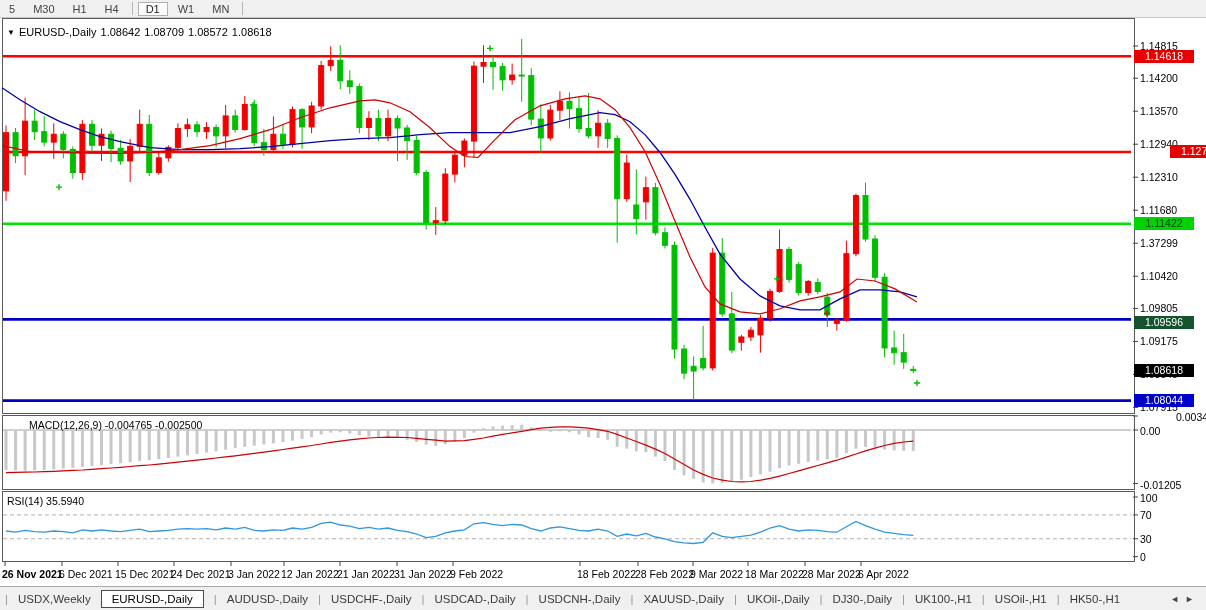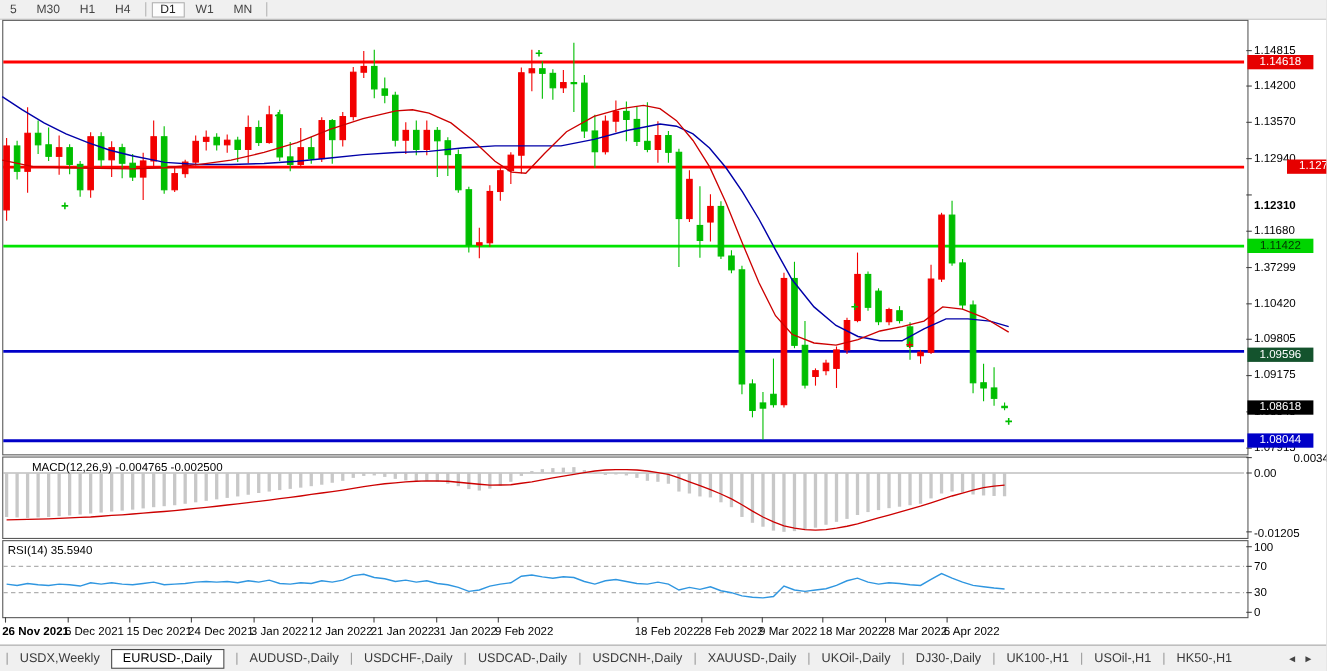--- a/index.html
+++ b/index.html
@@ -392,29 +392,32 @@
       <line x1="397" y1="561" x2="397" y2="566" stroke="#444" stroke-width="1"></line>
       <line x1="453" y1="561" x2="453" y2="566" stroke="#444" stroke-width="1"></line>
       <line x1="580" y1="561" x2="580" y2="566" stroke="#444" stroke-width="1"></line>
       <line x1="638" y1="561" x2="638" y2="566" stroke="#444" stroke-width="1"></line>
       <line x1="693" y1="561" x2="693" y2="566" stroke="#444" stroke-width="1"></line>
       <line x1="748" y1="561" x2="748" y2="566" stroke="#444" stroke-width="1"></line>
       <line x1="805" y1="561" x2="805" y2="566" stroke="#444" stroke-width="1"></line>
       <line x1="861" y1="561" x2="861" y2="566" stroke="#444" stroke-width="1"></line>
     </svg>
 
+  <div id="chart-title" class="ovl">
+    <span class="dd-icon">▼</span><span>EURUSD-,Daily</span><span class="num">1.08642</span><span class="num">1.08709</span><span class="num">1.08572</span><span class="num">1.08618</span>
+  </div>
   <div id="macd-label" class="ovl">MACD(12,26,9) -0.004765 -0.002500</div>
   <div id="rsi-label" class="ovl">RSI(14) 35.5940</div>
 
   <div id="overlays">
       <div class="axis-label" style="top: 40px;">1.14815</div>
       <div class="axis-label" style="top: 72.2143px;">1.14200</div>
       <div class="axis-label" style="top: 105.214px;">1.13570</div>
       <div class="axis-label" style="top: 138.214px;">1.12940</div>
-      <div class="axis-label" style="top: 181px; font-weight: bold;">1.12310</div>
+      <div class="axis-label" style="top: 171px;">1.12310</div>
       <div class="axis-label" style="top: 204.214px;">1.11680</div>
       <div class="axis-label" style="top: 237.214px;">1.37299</div>
       <div class="axis-label" style="top: 270.214px;">1.10420</div>
       <div class="axis-label" style="top: 302.429px;">1.09805</div>
       <div class="axis-label" style="top: 335.429px;">1.09175</div>
       <div class="axis-label" style="top: 368.429px;">1.08545</div>
       <div class="axis-label" style="top: 401.429px;">1.07915</div>
       <div class="axis-label" style="top: 411px; margin-left: 36px;">0.003408</div>
       <div class="axis-label" style="top: 425px;">0.00</div>
       <div class="axis-label" style="top: 478.502px;">-0.01205</div>

